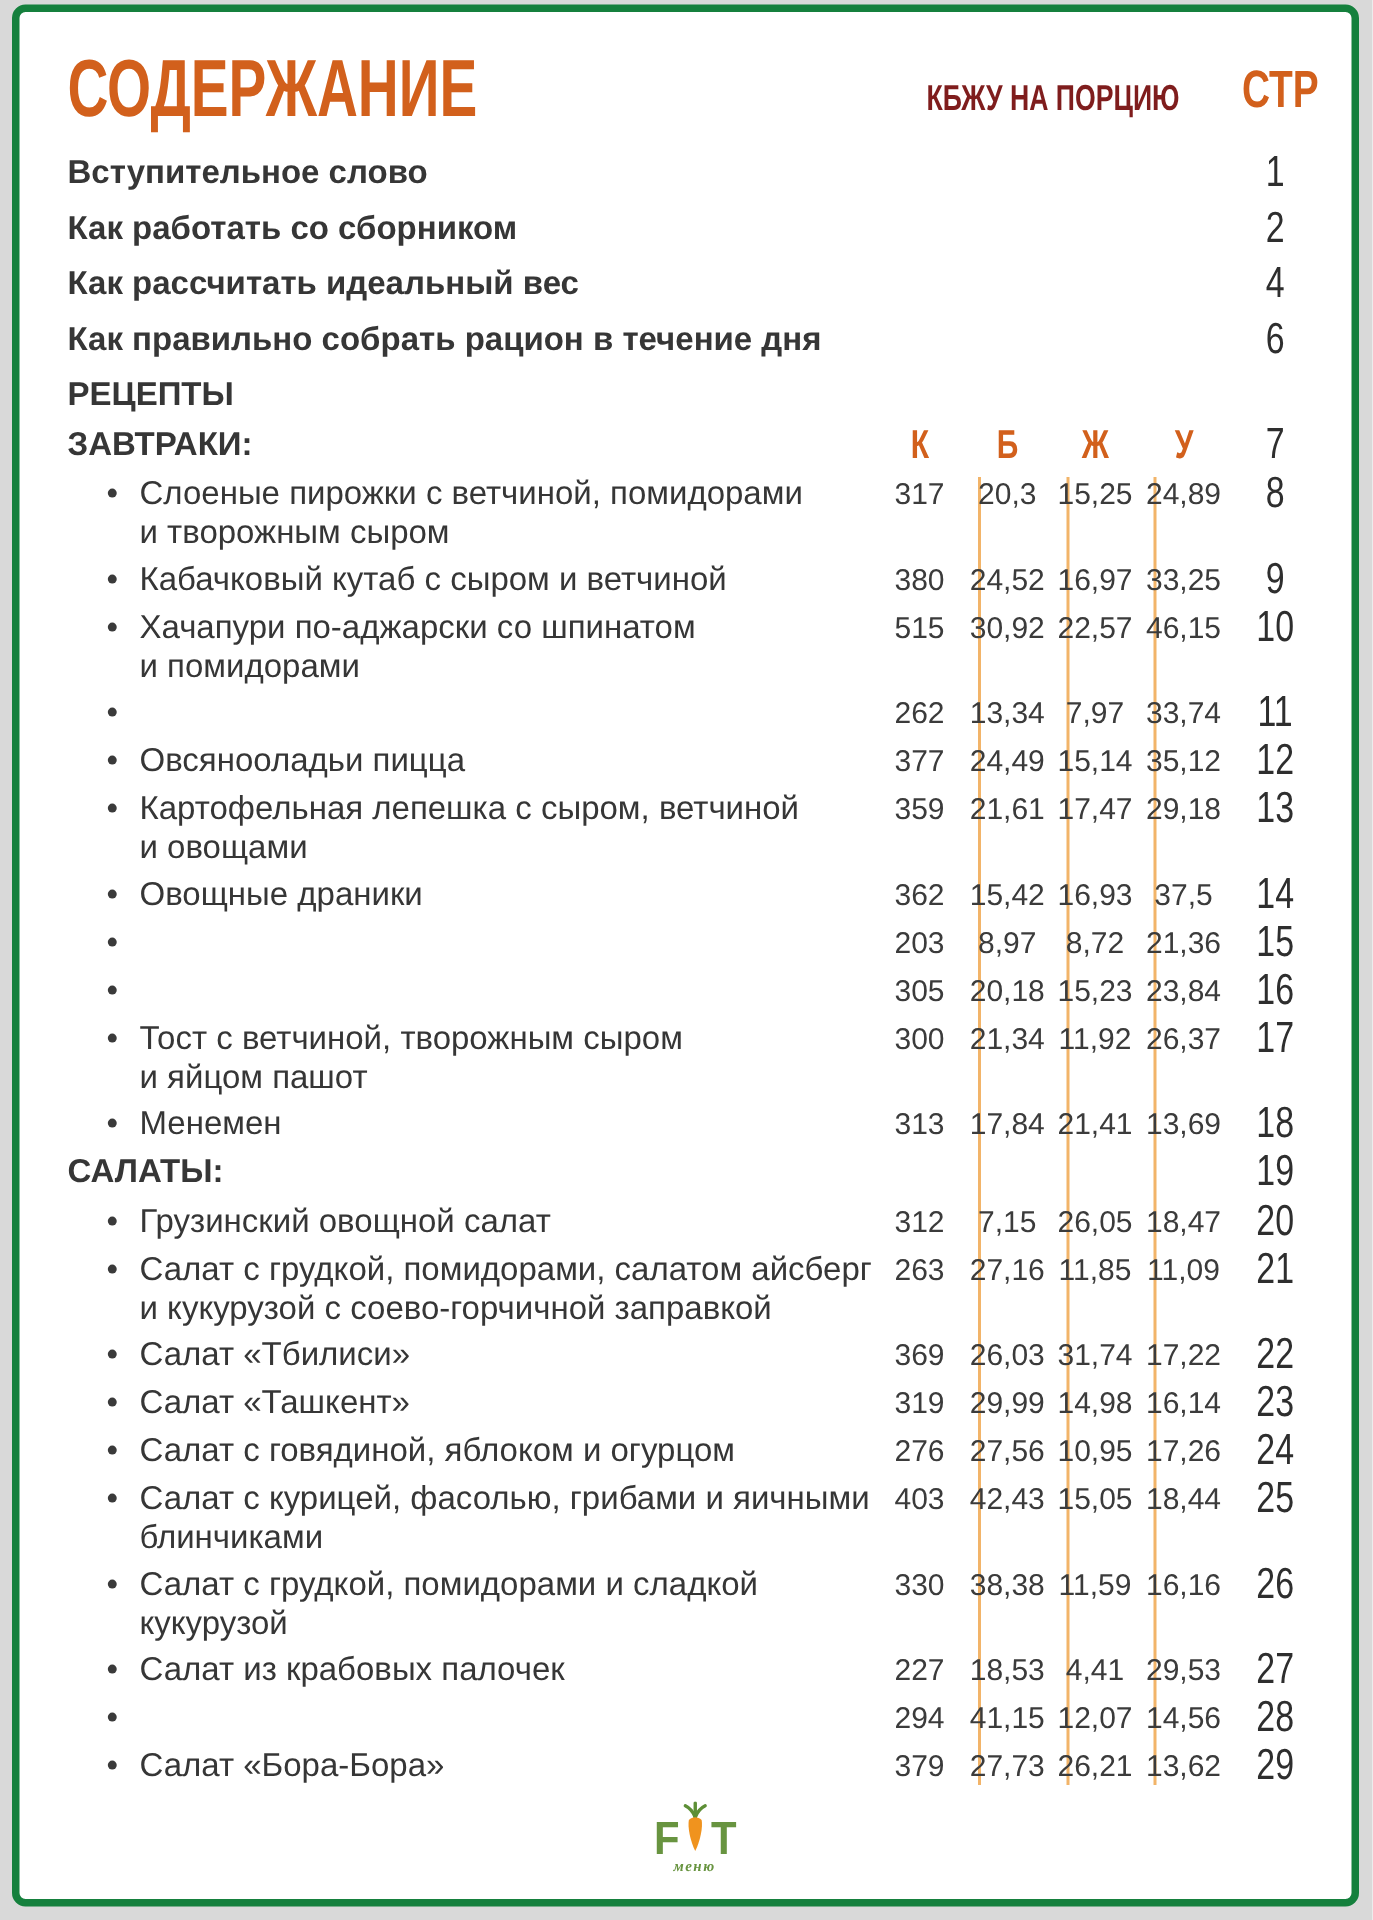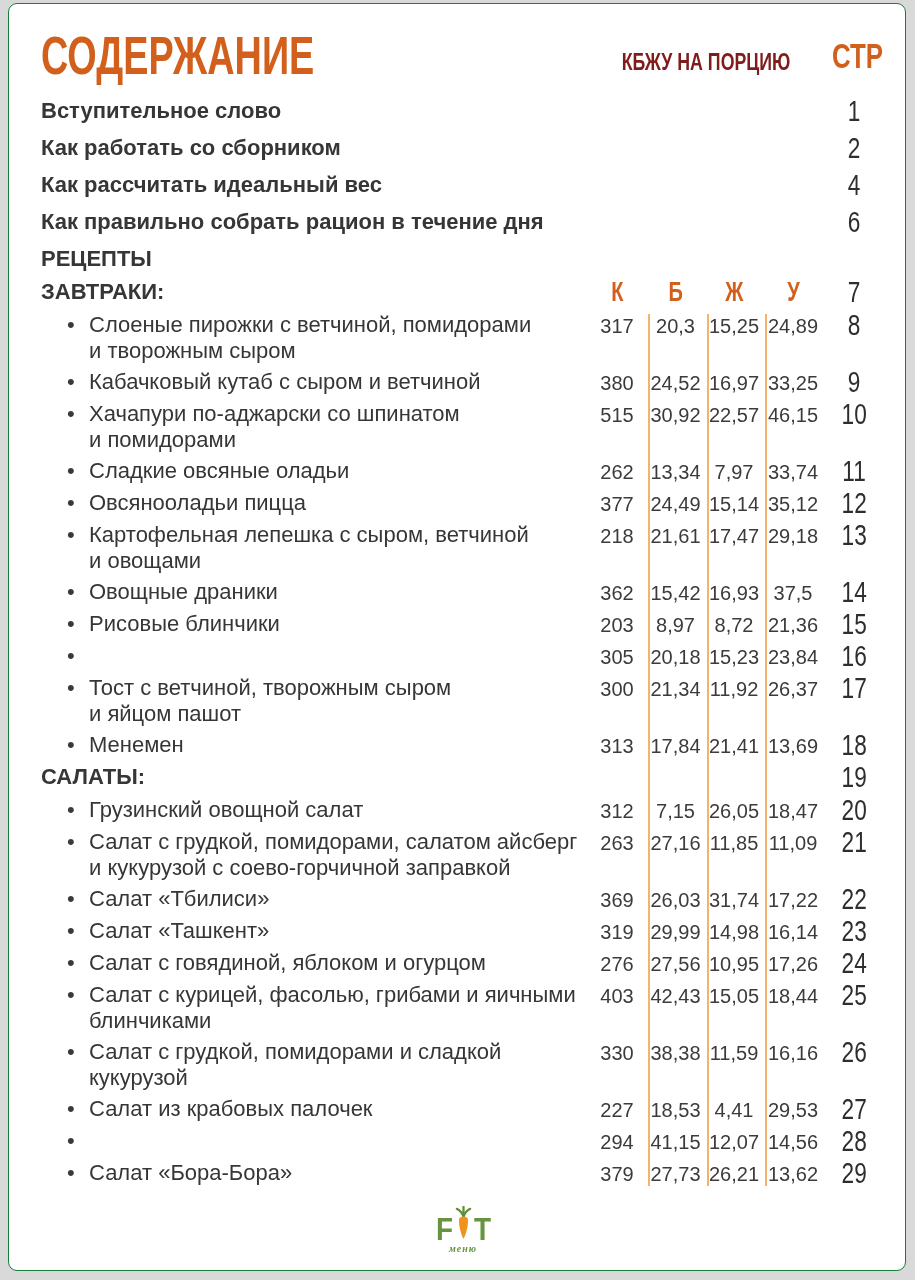--- a/index.html
+++ b/index.html
@@ -7,21 +7,21 @@
     width:915px; height:1280px; position:relative;
     background:#d9d9d9;
     font-family:"Liberation Sans", sans-serif;
     color:#363636;
     overflow:hidden;
   }
   .page {
     position:absolute; left:8px; top:3px; width:898px; height:1268px;
     box-sizing:border-box;
     background:#ffffff;
-    border:1px solid #15803d;
+    border:5px solid #15803d;
     border-radius:9px;
     padding:24px 20px 10px 32px;
     display:flex; flex-direction:column;
     overflow:hidden;
   }
   .grid6 {
     display:grid;
     grid-template-columns: 1fr 58px 59px 58px 60px 62px;
     align-items:start;
   }
@@ -176,58 +176,58 @@
     <div class="name with-bullet"><span class="bullet">•</span><span class="nm">Хачапури по-аджарски со шпинатом
 и помидорами</span></div>
     <div class="val">515</div>
     <div class="val">30,92</div>
     <div class="val">22,57</div>
     <div class="val">46,15</div>
     <div class="pg"><span class="cond">10</span></div>
   </div>
 
   <div class="grid6 row">
-    <div class="name with-bullet"><span class="bullet">•</span><span class="nm">Сладкие овсяные оладьи</span></div>
+    <div class="name with-bullet"><span class="bullet">•</span></div>
     <div class="val">262</div>
     <div class="val">13,34</div>
     <div class="val">7,97</div>
     <div class="val">33,74</div>
     <div class="pg"><span class="cond">11</span></div>
   </div>
 
   <div class="grid6 row">
     <div class="name with-bullet"><span class="bullet">•</span><span class="nm">Овсянооладьи пицца</span></div>
     <div class="val">377</div>
     <div class="val">24,49</div>
     <div class="val">15,14</div>
     <div class="val">35,12</div>
     <div class="pg"><span class="cond">12</span></div>
   </div>
 
   <div class="grid6 row">
     <div class="name with-bullet"><span class="bullet">•</span><span class="nm">Картофельная лепешка с сыром, ветчиной
 и овощами</span></div>
-    <div class="val">218</div>
+    <div class="val">359</div>
     <div class="val">21,61</div>
     <div class="val">17,47</div>
     <div class="val">29,18</div>
     <div class="pg"><span class="cond">13</span></div>
   </div>
 
   <div class="grid6 row">
     <div class="name with-bullet"><span class="bullet">•</span><span class="nm">Овощные драники</span></div>
     <div class="val">362</div>
     <div class="val">15,42</div>
     <div class="val">16,93</div>
     <div class="val">37,5</div>
     <div class="pg"><span class="cond">14</span></div>
   </div>
 
   <div class="grid6 row">
-    <div class="name with-bullet"><span class="bullet">•</span><span class="nm">Рисовые блинчики</span></div>
+    <div class="name with-bullet"><span class="bullet">•</span></div>
     <div class="val">203</div>
     <div class="val">8,97</div>
     <div class="val">8,72</div>
     <div class="val">21,36</div>
     <div class="pg"><span class="cond">15</span></div>
   </div>
 
   <div class="grid6 row">
     <div class="name with-bullet"><span class="bullet">•</span></div>
     <div class="val">305</div>

